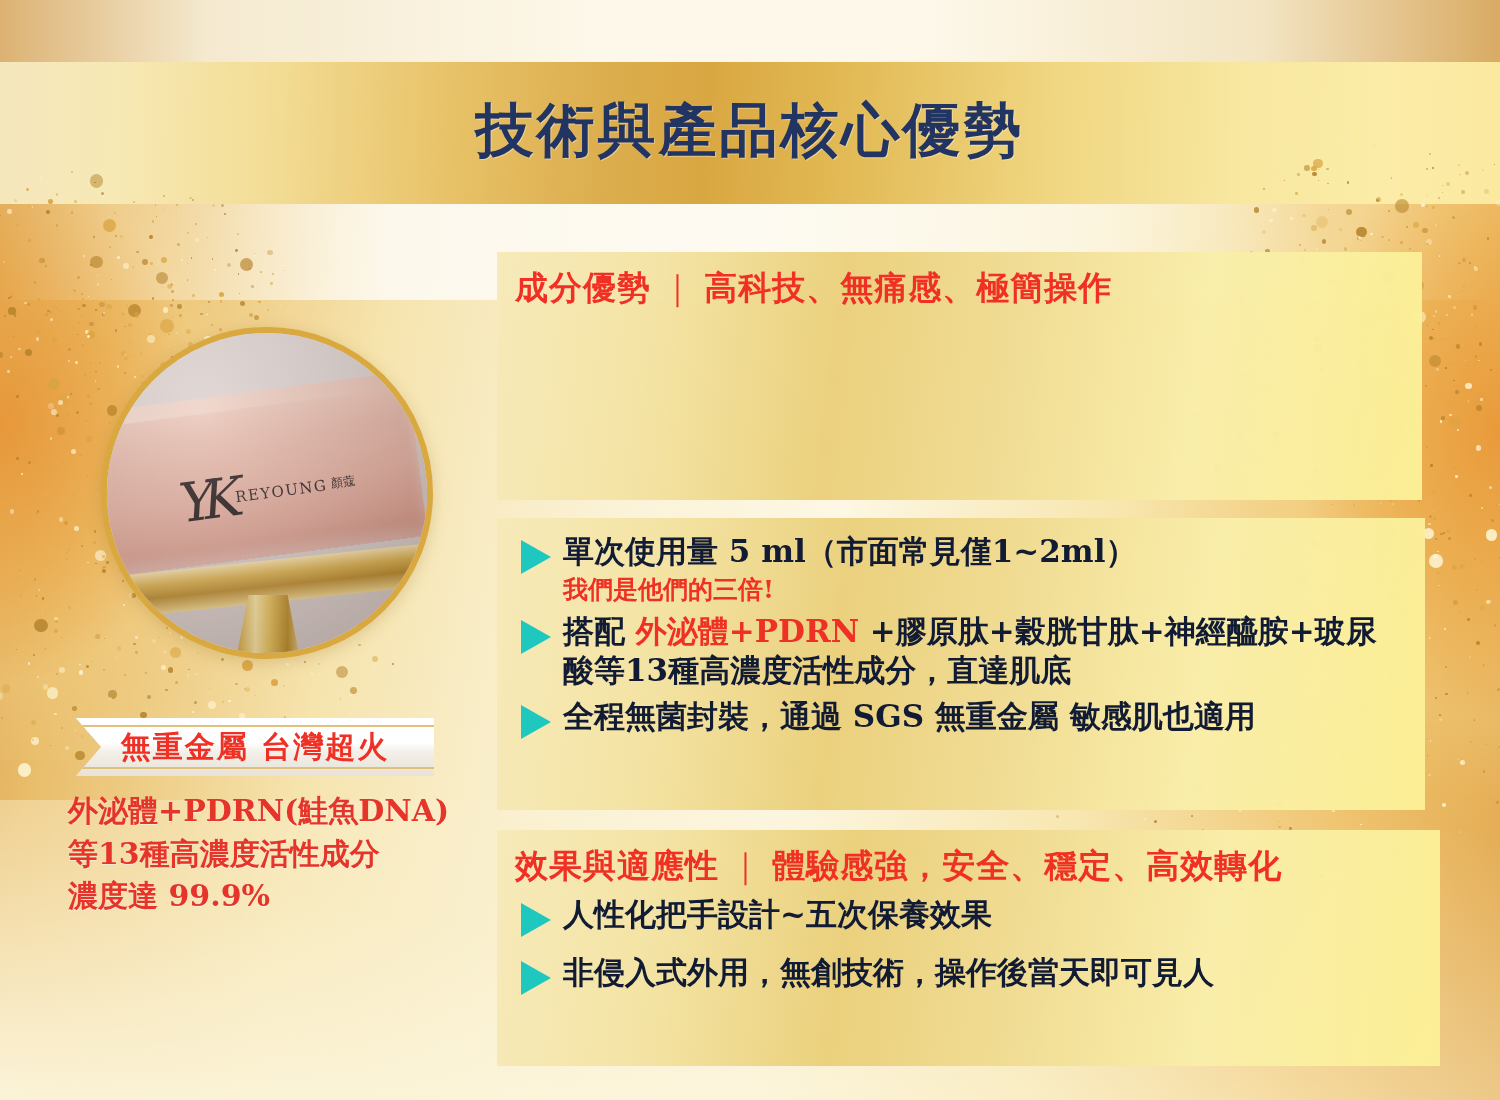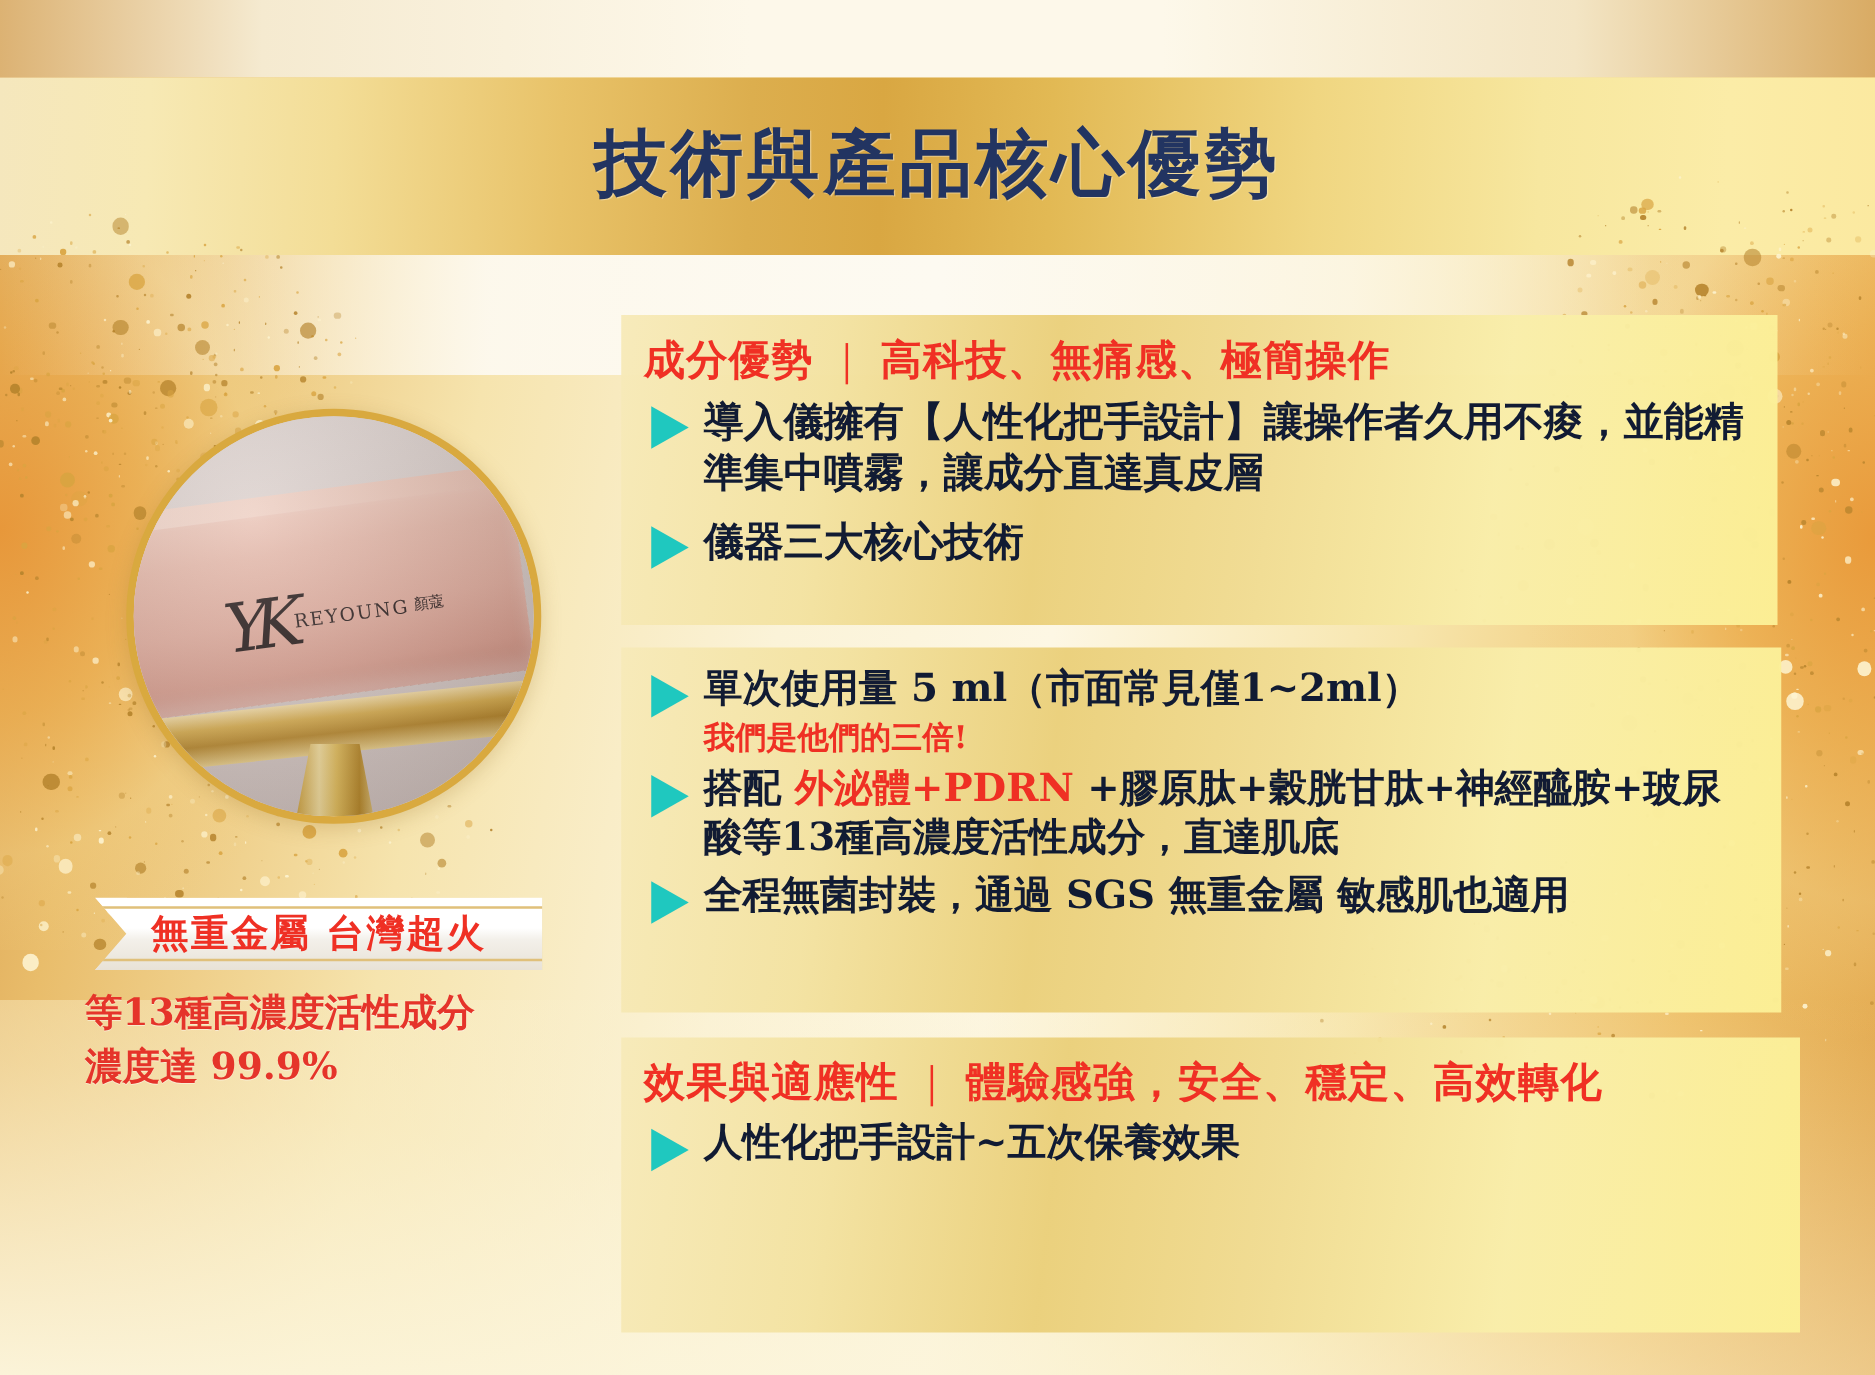--- a/index.html
+++ b/index.html
@@ -1507,38 +1507,29 @@
     </div>
   </div>
 
   <div class="ribbon-notch-l"></div>
   <div class="ribbon-notch-r"></div>
   <div class="ribbon">
     <span class="ribbon-text">無重金屬 台灣超火</span>
   </div>
 
   <div class="left-note" id="left-note">
+      <div>外泌體+PDRN(鮭魚DNA)</div>
       <div>等13種高濃度活性成分</div>
       <div>濃度達 99.9%</div>
     </div>
 
   <div class="panel p1" id="panel-1">
     <div class="panel-head">
       <span>成分優勢</span><span class="sep">｜</span><span>高科技、無痛感、極簡操作</span>
     </div>
-    <div class="bullets" id="bullets-1">
-        <div class="bullet">
-          <span class="tri"></span>
-          <div class="btxt"><span>導入儀擁有【人性化把手設計】讓操作者久用不痠，並能精準集中噴霧，讓成分直達真皮層</span></div>
-        </div>
-        <div class="bullet">
-          <span class="tri"></span>
-          <div class="btxt"><span>儀器三大核心技術</span></div>
-        </div>
-      </div>
   </div>
 
   <div class="panel p2" id="panel-2">
     <div class="bullets" id="bullets-2">
         <div class="bullet">
           <span class="tri"></span>
           <div class="btxt"><span>單次使用量 5 ml（市面常見僅1~2ml）</span><span class="sub">我們是他們的三倍!</span></div>
         </div>
         <div class="bullet">
           <span class="tri"></span>
@@ -1553,16 +1544,20 @@
 
   <div class="panel p3" id="panel-3">
     <div class="panel-head">
       <span>效果與適應性</span><span class="sep">｜</span><span>體驗感強，安全、穩定、高效轉化</span>
     </div>
     <div class="bullets" id="bullets-3">
         <div class="bullet">
           <span class="tri"></span>
           <div class="btxt"><span>人性化把手設計~五次保養效果</span></div>
         </div>
+        <div class="bullet">
+          <span class="tri"></span>
+          <div class="btxt"><span>非侵入式外用，無創技術，操作後當天即可見人</span></div>
+        </div>
       </div>
   </div>
 
 </div>
 
 </body></html>

